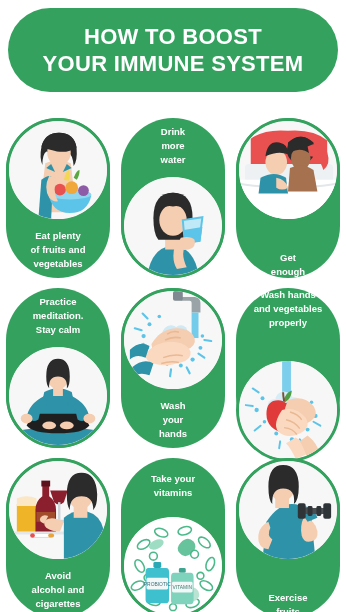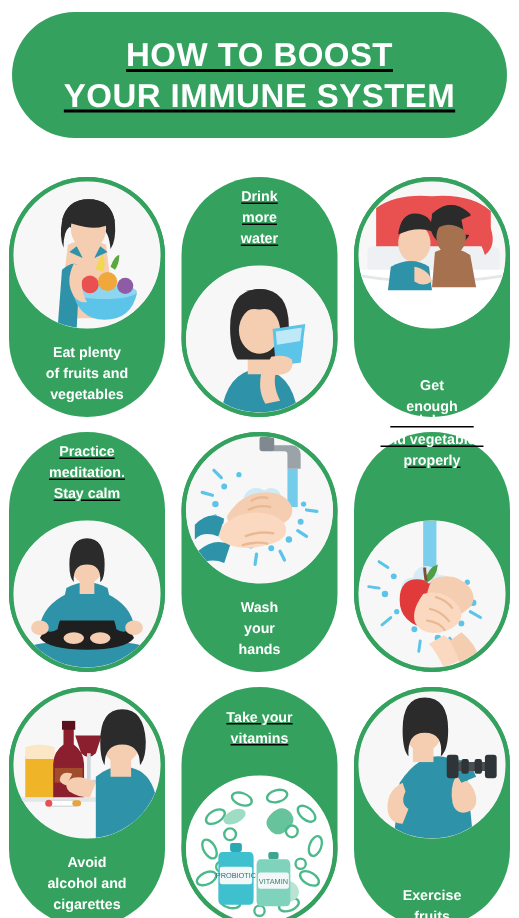--- a/index.html
+++ b/index.html
@@ -22,21 +22,20 @@
     top: 8px;
     width: 330px;
     height: 84px;
     background: #34a25e;
     border-radius: 42px;
     display: flex;
     align-items: center;
     justify-content: center;
     box-sizing: border-box;
     padding: 0 10px;
-    text-decoration: underline;
   }
   #title-banner .title-text {
     color: #ffffff;
     font-size: 22px;
     font-weight: bold;
     line-height: 1.25;
     text-align: center;
     letter-spacing: 0.3px;
     white-space: pre-line;
   }
@@ -54,21 +53,21 @@
     width: 104px;
     height: 160px;
     background: #34a25e;
     border-radius: 52px;
     box-sizing: border-box;
     display: flex;
     flex-direction: column;
     align-items: center;
   }
   .card.img-top    { justify-content: flex-start; }
-  .card.img-bottom { justify-content: flex-end; text-decoration: underline; }
+  .card.img-bottom { justify-content: flex-start; }
 
   
   .col-0 { left: 6px;   }
   .col-1 { left: 121px; }
   .col-2 { left: 236px; gap: 29px; }
   
   .row-0 { top: 14px;  }
   .row-1 { top: 184px; }
   .row-2 { top: 354px; }
 

